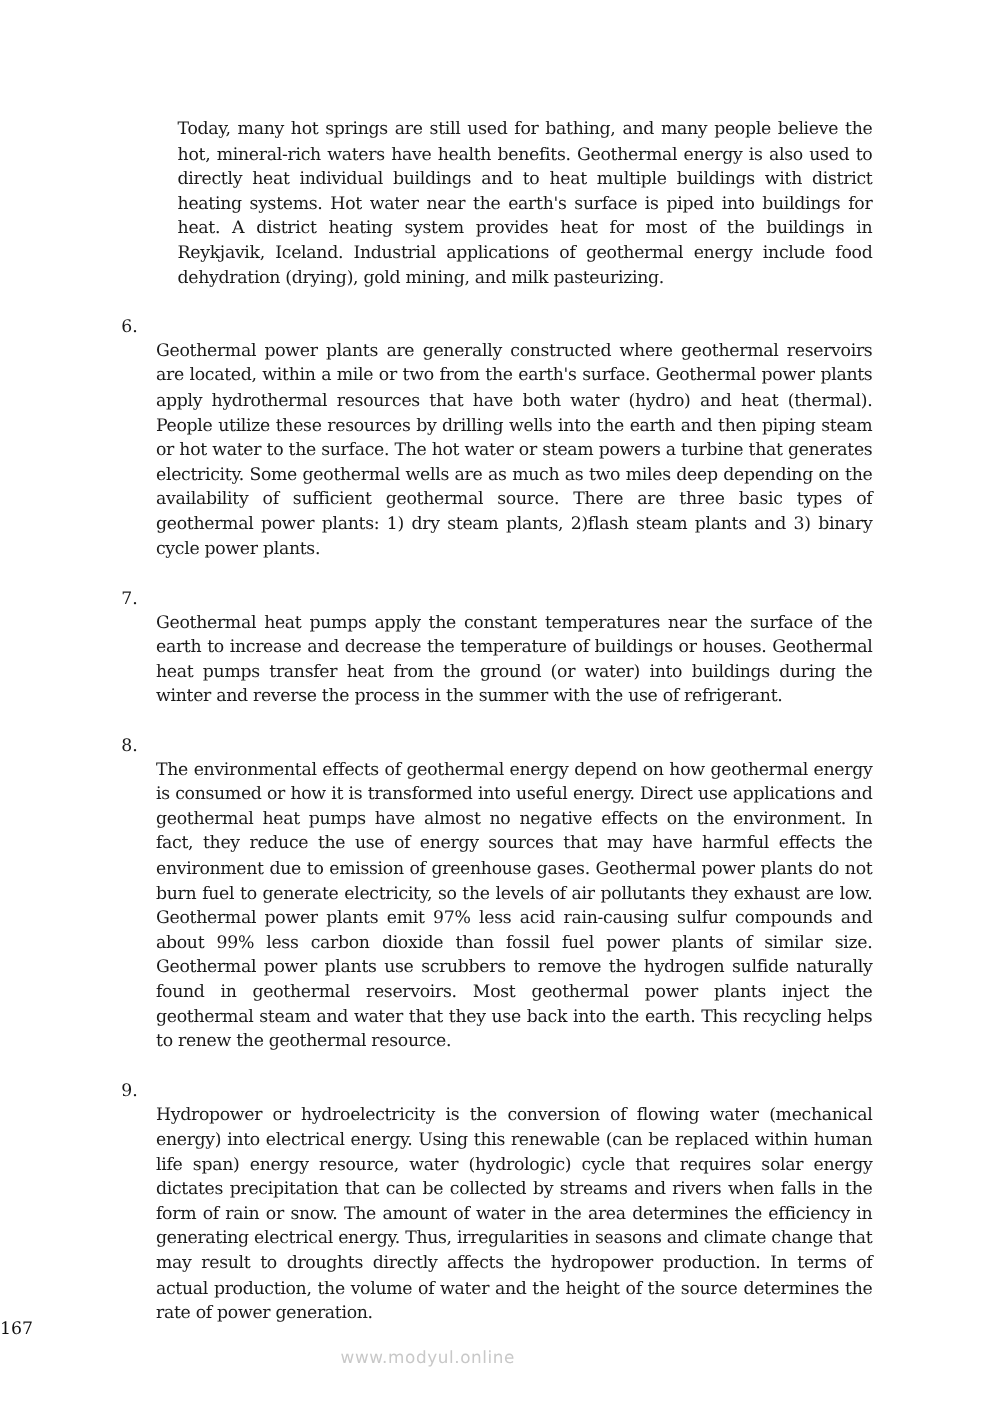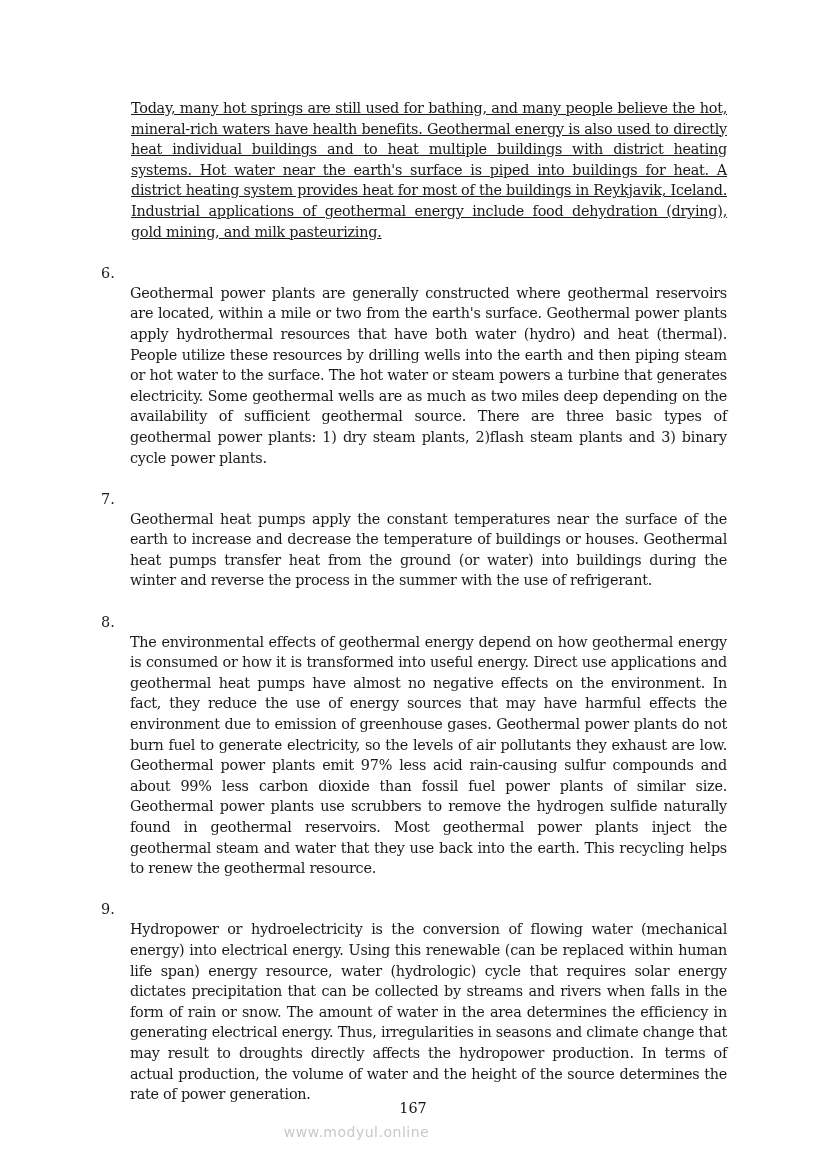--- a/index.html
+++ b/index.html
@@ -22,44 +22,42 @@
       width: 626px;
     }
     .para {
       font-size: 14.4px;
       line-height: 20.6px;
       text-align: justify;
       margin: 0;
       letter-spacing: -0.25px;
     }
     .intro {
-      margin-left: 30px;
+      margin-left: 47px;
       margin-bottom: 20.6px;
-      text-decoration: underline;
     }
     .item {
       display: flex;
       margin-bottom: 20.6px;
     }
     .item-num {
       width: 29px;
       flex: 0 0 29px;
       font-size: 14.4px;
       line-height: 20.6px;
     }
     .item-text {
       flex: 1;
       margin-top: 20px;
     }
     .page-number {
       position: absolute;
       top: 1100px;
       left: 0;
       width: 826px;
-      text-align: center;
       font-size: 14.4px;
       color: #111;
     }
     .watermark {
       position: absolute;
       top: 1124px;
       left: 0;
       width: 713px;
       text-align: center;
       font-family: "DejaVu Sans", sans-serif;

